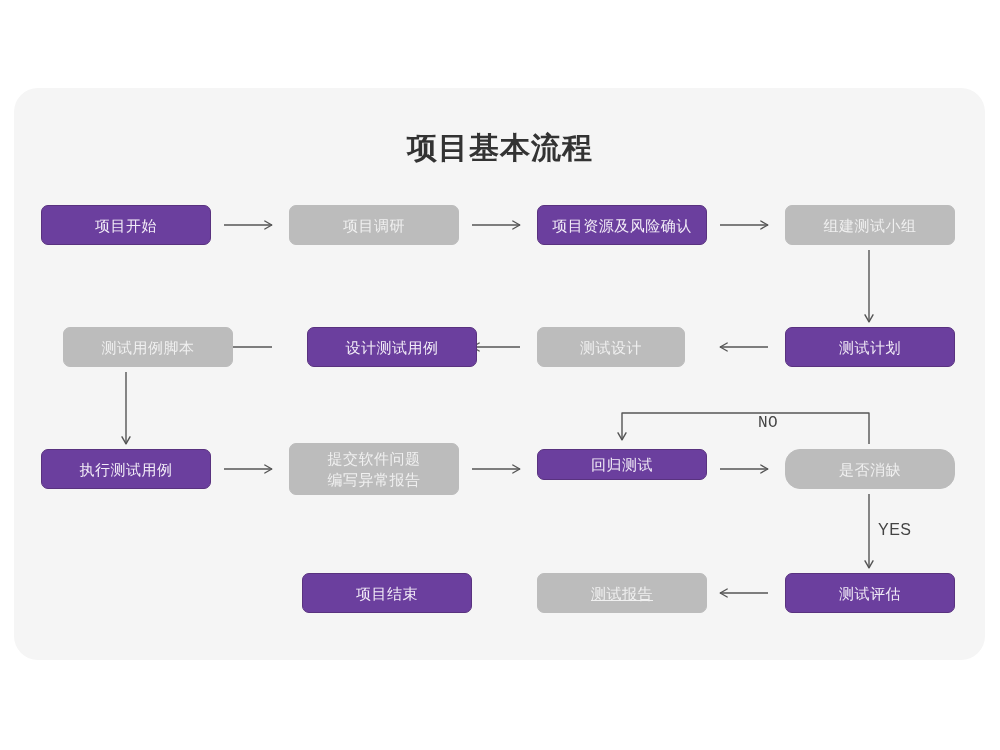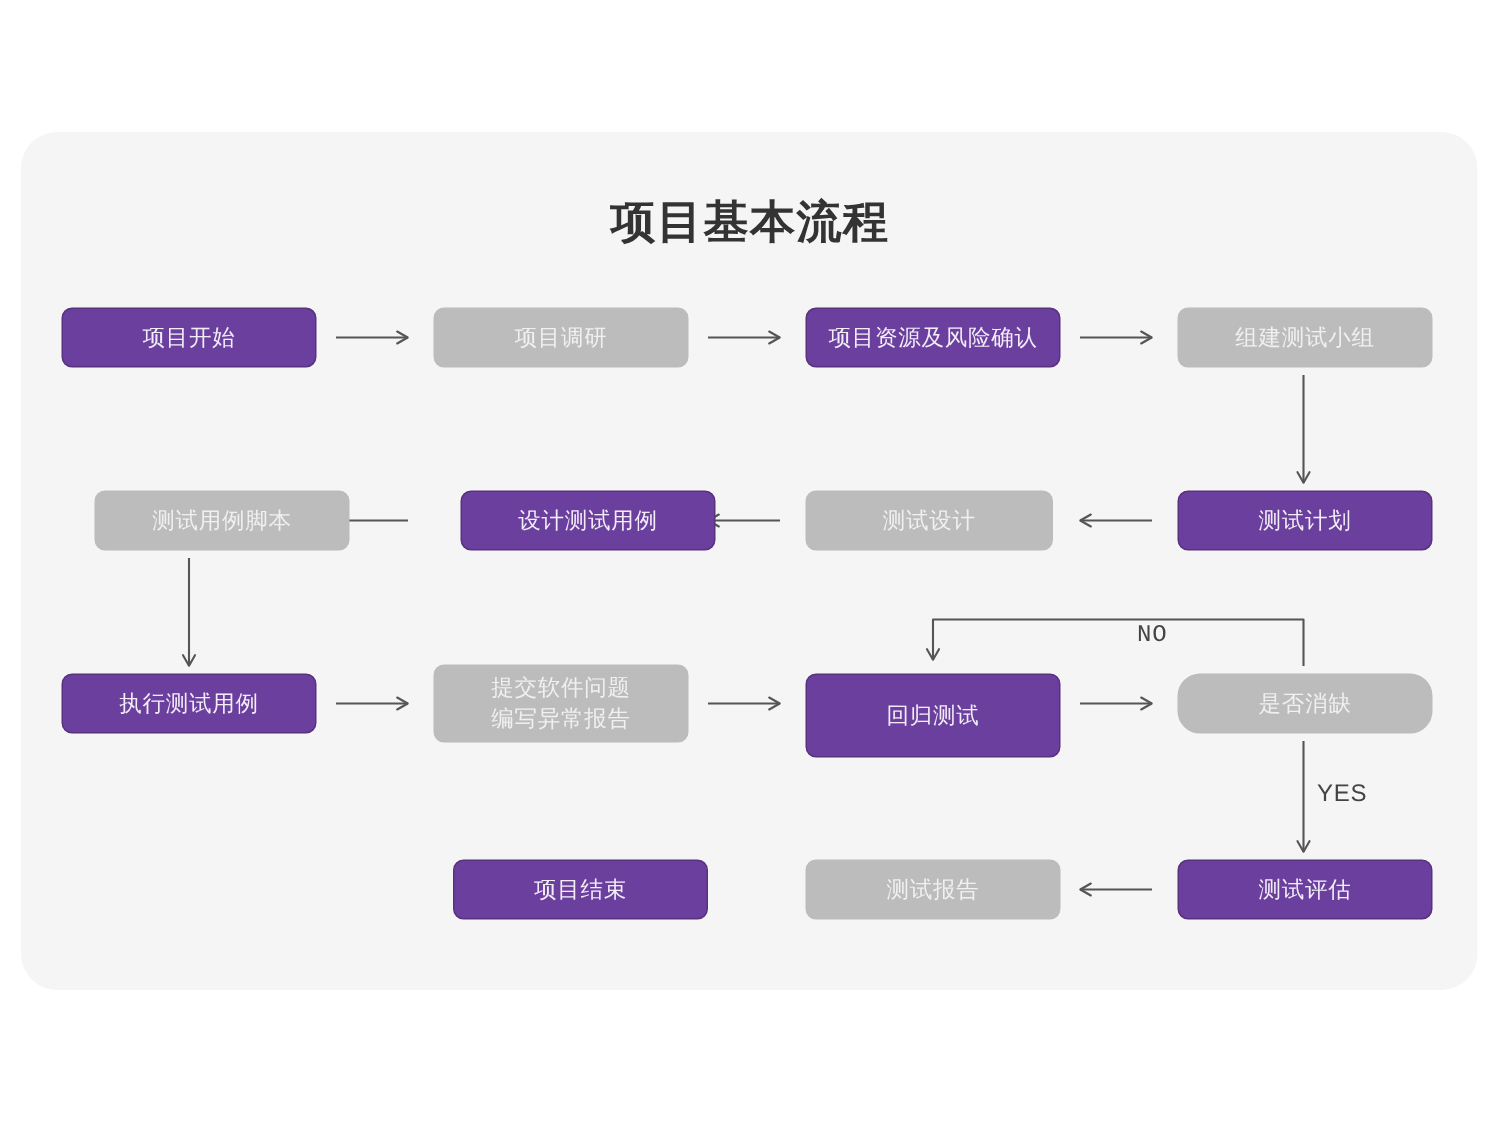--- a/index.html
+++ b/index.html
@@ -124,26 +124,26 @@
   <div class="edge-label" style="left:758px; top:414px;font-family:Liberation Mono, monospace;">NO</div>
   <div class="edge-label" style="left:878px; top:521px;">YES</div>
 
   <div class="node purple" style="left:41px;  top:205px; width:170px; height:40px;">项目开始</div>
   <div class="node gray" style="left:289px; top:205px; width:170px; height:40px;">项目调研</div>
   <div class="node purple" style="left:537px; top:205px; width:170px; height:40px;">项目资源及风险确认</div>
   <div class="node gray" style="left:785px; top:205px; width:170px; height:40px;">组建测试小组</div>
 
   <div class="node gray" style="left:41px;  top:327px; width:170px; height:40px;margin-left:22px;">测试用例脚本</div>
   <div class="node purple" style="left:289px; top:327px; width:170px; height:40px;margin-left:18px;">设计测试用例</div>
-  <div class="node gray" style="left:537px; top:327px; width:165px; height:40px;text-align:center;">测试设计</div>
+  <div class="node gray" style="left:537px; top:327px; width:148px; height:40px;text-align:center;">测试设计</div>
   <div class="node purple" style="left:785px; top:327px; width:170px; height:40px;">测试计划</div>
 
   <div class="node purple" style="left:41px;  top:449px; width:170px; height:40px;">执行测试用例</div>
   <div class="node gray" style="left:289px; top:443px; width:170px; height:52px;">提交软件问题
 编写异常报告</div>
-  <div class="node purple" style="left:537px; top:449px; width:170px; height:56px;">回归测试</div>
+  <div class="node purple" style="left:537px; top:449px; width:170px; height:31px;">回归测试</div>
   <div class="node gray" style="left:785px; top:449px; width:170px; height:40px;border-radius:15px;">是否消缺</div>
 
   <div class="node purple" style="left:302px; top:573px; width:170px; height:40px;">项目结束</div>
-  <div class="node gray" style="left:537px; top:573px; width:170px; height:40px;">测试报告</div>
+  <div class="node gray" style="left:537px; top:573px; width:170px; height:40px;text-decoration:underline;">测试报告</div>
   <div class="node purple" style="left:785px; top:573px; width:170px; height:40px;">测试评估</div>
 
 </div>
 
 </body></html>

